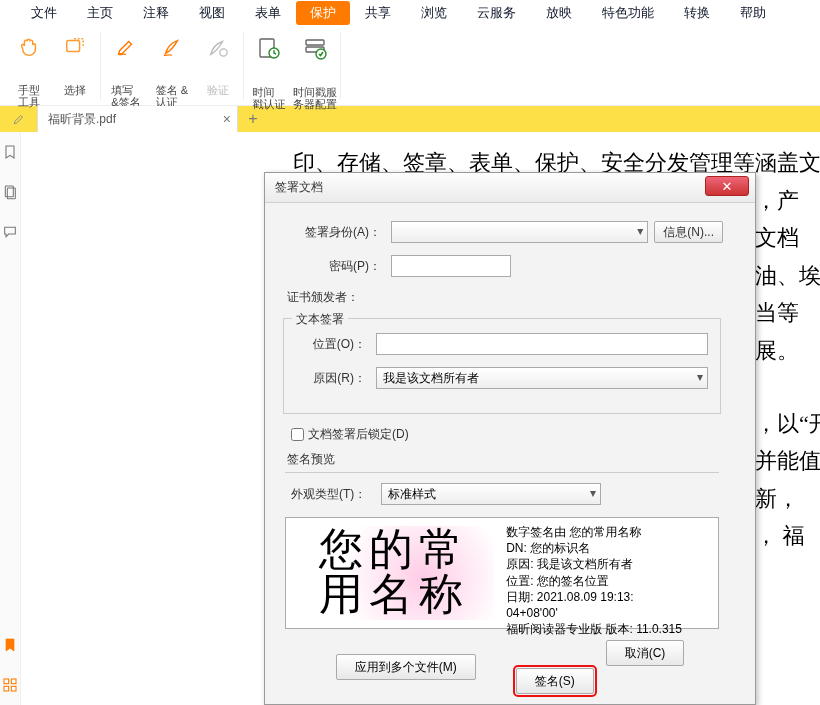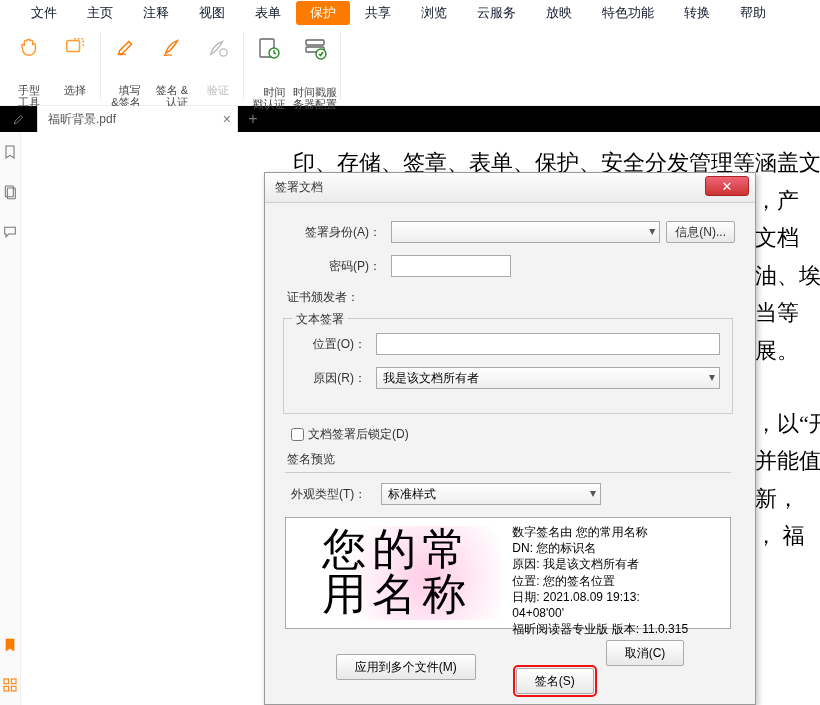--- a/index.html
+++ b/index.html
@@ -6,28 +6,28 @@
   body { font-family: "Microsoft YaHei", Arial, sans-serif; font-size: 12px; background: #fff; width: 820px; height: 705px; overflow: hidden; position: relative; }
 
   
   .menubar { height: 26px; display: flex; align-items: center; padding-left: 16px; gap: 0; background: #fff; }
   .menubar .menu-item { padding: 22px 15px; color: #0f172a; font-size: 13px; cursor: pointer; }
   .menubar .menu-item.active { background: #ff7a00; color: #fff; border-radius: 3px; padding: 3px 14px; }
 
   
   .ribbon { height: 80px; display: flex; align-items: center; padding: 6px 4px 6px 4px; border-bottom: 1px solid #eee; gap: 0; }
   .ribbon-group { display: flex; flex-direction: row; align-items: flex-start; padding: 0 2px; border-right: 1px solid #eee; height: 68px; }
-  .ribbon-btn { display: flex; flex-direction: column; align-items: center; justify-content: flex-start; width: 46px; height: 64px; padding-top: 4px; color: #444; font-size: 11px; text-align: right; line-height: 1.15; gap: 26px; }
+  .ribbon-btn { display: flex; flex-direction: column; align-items: center; justify-content: flex-start; width: 46px; height: 64px; padding-top: 4px; color: #444; font-size: 11px; text-align: left; line-height: 1.15; gap: 26px; }
   .ribbon-btn .icon-slot { height: 28px; display:flex; align-items:center; justify-content:center; }
   .ribbon-btn .ddarrow { font-size:8px; color:#888; margin-top:1px; }
   .ribbon-btn.disabled { color: #bbb; }
   .ribbon-btn.disabled svg * { stroke: #bbb !important; fill: none; }
 
   
-  .tabbar { height: 26px; display: flex; align-items: center; background: #000000; }
+  .tabbar { height: 26px; display: flex; align-items: center; background: #fde047; }
   .tabbar .pretab { width: 38px; height: 26px; display:flex; align-items:center; justify-content:center; border-right: 1px solid #ddd; }
   .tabbar .tab { display: flex; align-items: center; height: 26px; padding: 0 8px 0 10px; background: #fff; border-right: 1px solid #ddd; font-size: 12px; color: #555; min-width: 200px; position: relative; }
   .tabbar .tab .close { position:absolute; right:6px; font-size: 14px; color:#777; }
   .tabbar .newtab { width: 30px; text-align:center; font-size:16px; color:#777; }
 
   
   .content-area { display: flex; height: calc(705px - 26px - 80px - 26px); }
   .sidebar { width: 38px; background: #fafafa; border-right: 1px solid #eee; display: flex; flex-direction: column; align-items: center; padding-top: 10px; gap: 20px; }
   .sidebar .sb-icon { color: #777; width: 20px; height:20px; display:flex; align-items:center; justify-content:center; }
   .sidebar .spacer { flex:1; }
@@ -37,21 +37,21 @@
   .page { background:#fff; margin: 6px 0 0 12px; width: calc(100% - 12px); height: 100%; overflow: hidden; font-family: "SimSun","Songti SC",serif; font-size: 22px; color:#000; line-height: 2.1; padding-top: 2px; }
   .page .right-text { margin-left: 260px; white-space: nowrap; }
   .page .right-col { position:absolute; right: 8px; top: 50px; width: 80px; font-family: "SimSun",serif; font-size:22px; line-height:1.7; text-align:left; }
   .page .right-col div { white-space: nowrap; }
 
   
   .dialog { position: absolute; left: 264px; top: 172px; width: 492px; height: 533px; background: #f3f3f3; border: 1px solid #9a9a9a; box-shadow: 2px 2px 6px rgba(0,0,0,.25); }
   .dialog .titlebar { height: 30px; background: linear-gradient(#fdfdfd,#ebebeb); border-bottom: 1px solid #cfcfcf; display:flex; align-items:center; padding: 0 0 0 10px; font-size: 12px; color:#333; position:relative; }
   .dialog .winclose { position:absolute; right:6px; top:3px; width:44px; height:20px; background: linear-gradient(#e67,#c33); border:1px solid #a22; border-radius:3px; display:flex; align-items:center; justify-content:center; color:#fff; font-size:13px; }
 
-  .dialog .body { padding: 18px 20px 10px 16px; }
+  .dialog .body { padding: 18px 32px 10px 16px; }
   .fld { display:flex; align-items:center; margin-bottom: 12px; }
   .fld label { width: 100px; text-align:right; margin-right: 10px; font-size:12px; color:#333; }
   .fld .control { flex:1; display:flex; align-items:center; gap:6px; }
   .sel { height:22px; border:1px solid #aaa; background: linear-gradient(#fff,#eee); flex:1; position:relative; }
   .sel.small { width: 220px; flex:none; }
   .sel::after { content:"▾"; position:absolute; right:4px; top:2px; font-size:12px; color:#555; }
   .txt { height:22px; border:1px solid #aaa; background:#fff; padding: 0 4px; font-size:12px; }
   .txt.pw { width: 120px; flex:none; }
   .txt.full { flex:1; }
   .btn-small { height:22px; padding:0 8px; border:1px solid #aaa; background: linear-gradient(#fff,#e8e8e8); font-size:12px; color:#333; border-radius:2px; }

